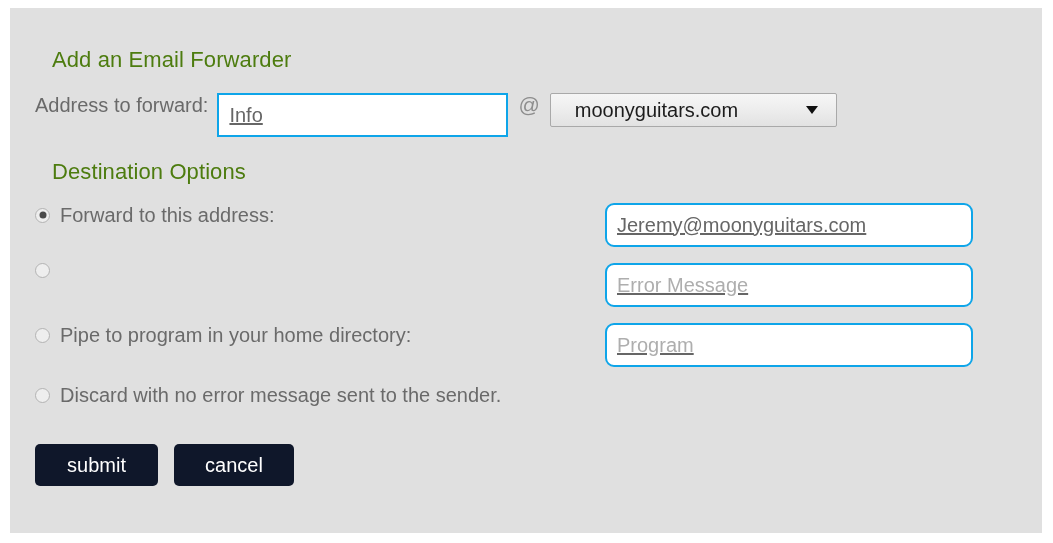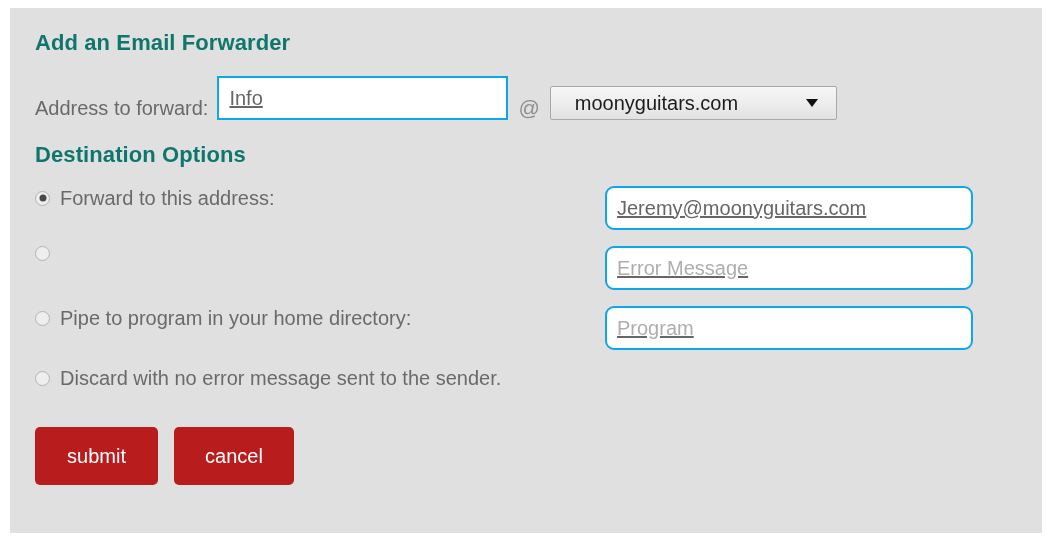--- a/index.html
+++ b/index.html
@@ -26,34 +26,34 @@
 
   .inner {
     position: absolute;
     left: 25px;
     top: 22px;
     right: 10px;
     bottom: 0;
   }
 
   .section-heading {
-    color: #0f766e;
+    color: #4d7c0f;
     font-size: 22px;
     line-height: 26px;
-    font-weight: bold;
-    margin: 0;
+    font-weight: normal;
+    margin: 17px;
     letter-spacing: 0.1px;
   }
 
   .heading-top { margin-bottom: 20px; }
 
   
   .address-row {
     display: flex;
-    align-items: flex-end;
+    align-items: flex-start;
     height: 44px;
     margin-bottom: 22px;
   }
   .address-label {
     color: #6a6a6a;
     font-size: 20px;
     line-height: 24px;
     white-space: nowrap;
     margin-right: 9px;
   }
@@ -161,24 +161,24 @@
   
   .button-row {
     display: flex;
     align-items: center;
     margin-top: 31px;
   }
   .btn {
     font-family: "Liberation Sans", sans-serif;
     font-size: 20px;
     color: #ffffff;
-    background: #b91c1c;
+    background: #0f172a;
     border: none;
     border-radius: 5px;
-    height: 58px;
+    height: 42px;
     cursor: pointer;
     padding: 0 18px;
     line-height: 42px;
   }
   .btn-submit { width: 123px; margin-right: 16px; }
   .btn-cancel { width: 120px; }
 </style>
 </head>
 <body>
 

